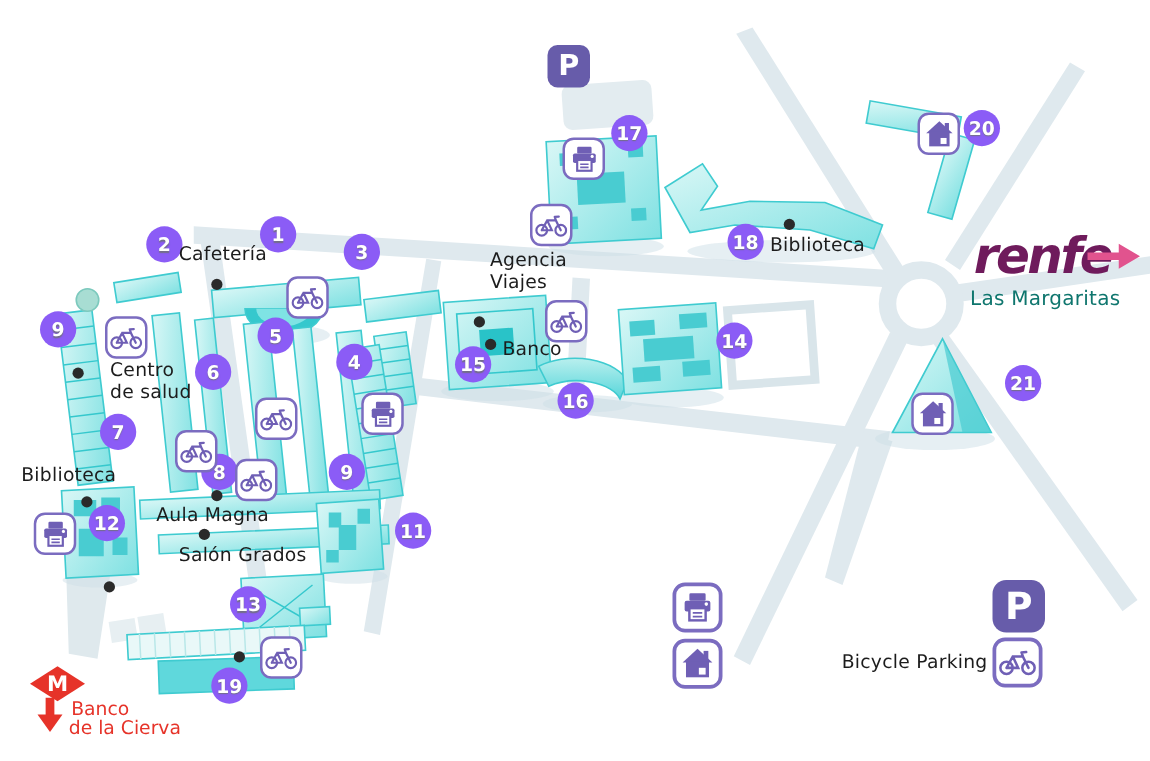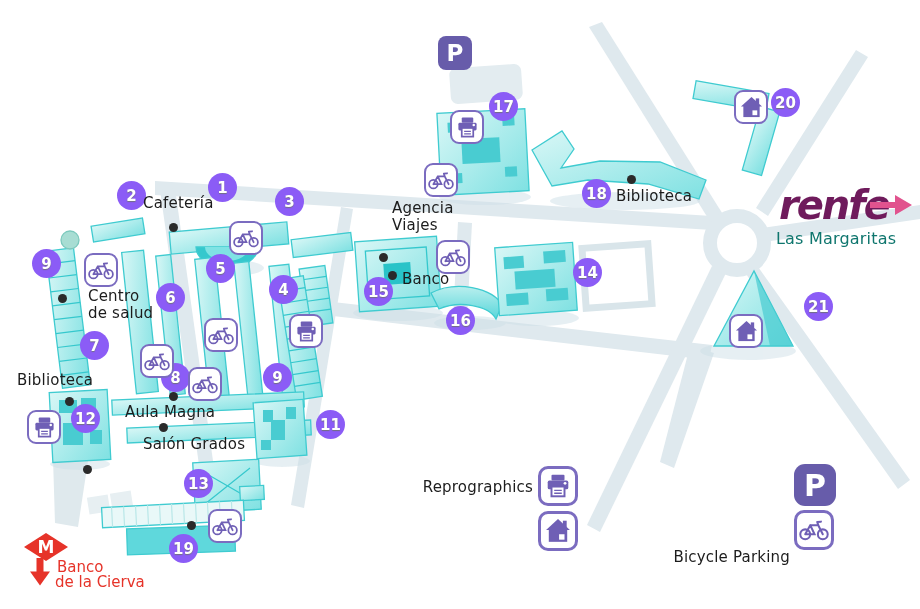--- a/index.html
+++ b/index.html
@@ -345,21 +345,20 @@
     <polygon points="23,1 45,15 23,29 1,15" fill="#e63329"></polygon>
     <text x="23" y="21" text-anchor="middle" font-size="17" font-weight="bold" fill="#fff" font-family="DejaVu Sans, sans-serif">M</text>
   </svg>
   <svg style="position:absolute;left:29px;top:558px" width="22" height="28" viewBox="0 0 22 28">
     <rect x="7.5" y="0" width="7" height="15" fill="#e63329"></rect>
     <polygon points="1,13.5 21,13.5 11,27.5" fill="#e63329"></polygon>
   </svg>
   <div class="metro-text" style="left:57px;top:560px">Banco</div>
   <div class="metro-text" style="left:55px;top:575px">de la Cierva</div>
 
-  <div class="legend-text" style="left:393px;top:479px">Reprographics</div>
   <div class="icon-box lg" style="left:538px;top:466px">
     <svg width="26" height="26" viewBox="0 0 24 24" fill="#6f5fb5">
       <rect x="6" y="1.5" width="12" height="5.5" rx="1"></rect>
       <rect x="2.5" y="7" width="19" height="8" rx="1.5"></rect>
       <circle cx="18.5" cy="9.5" r="1.3" fill="#fff"></circle>
       <rect x="6" y="12.5" width="12" height="9" fill="#fff" stroke="#6f5fb5" stroke-width="1.8"></rect>
       <path d="M8.5,16 h7 M8.5,18.7 h7" stroke="#6f5fb5" stroke-width="1.3"></path>
     </svg>
   </div>
 
@@ -367,21 +366,21 @@
     <svg width="26" height="26" viewBox="0 0 24 24" fill="#6f5fb5">
       <rect x="16.5" y="2.5" width="3.5" height="6"></rect>
       <polygon points="12,1 23,11 1,11"></polygon>
       <rect x="3.5" y="10" width="17" height="12"></rect>
       <rect x="13" y="15" width="5" height="5" fill="#fff"></rect>
     </svg>
   </div>
 
   <div class="pbox lg" style="left:794px;top:464px">P</div>
 
-  <div class="legend-text" style="left:650px;top:549px">Bicycle Parking</div>
+  <div class="legend-text" style="left:650px;top:521px">Bicycle Parking</div>
   <div class="icon-box lg" style="left:794px;top:510px">
     <svg width="30" height="22" viewBox="0 0 28 20" fill="none" stroke="#6f5fb5" stroke-width="1.9" stroke-linecap="round">
       <circle cx="5.8" cy="14" r="4.6"></circle>
         <circle cx="22.2" cy="14" r="4.6"></circle>
       <path d="M5.8,14 L10.5,5.5 L18,5.5 L22.2,14 M10.5,5.5 L14.5,14 L5.8,14 M17,2.5 L20.5,2.2 M18,5.5 L17,2.5"></path>
     </svg>
   </div>
 
 </div>
 

